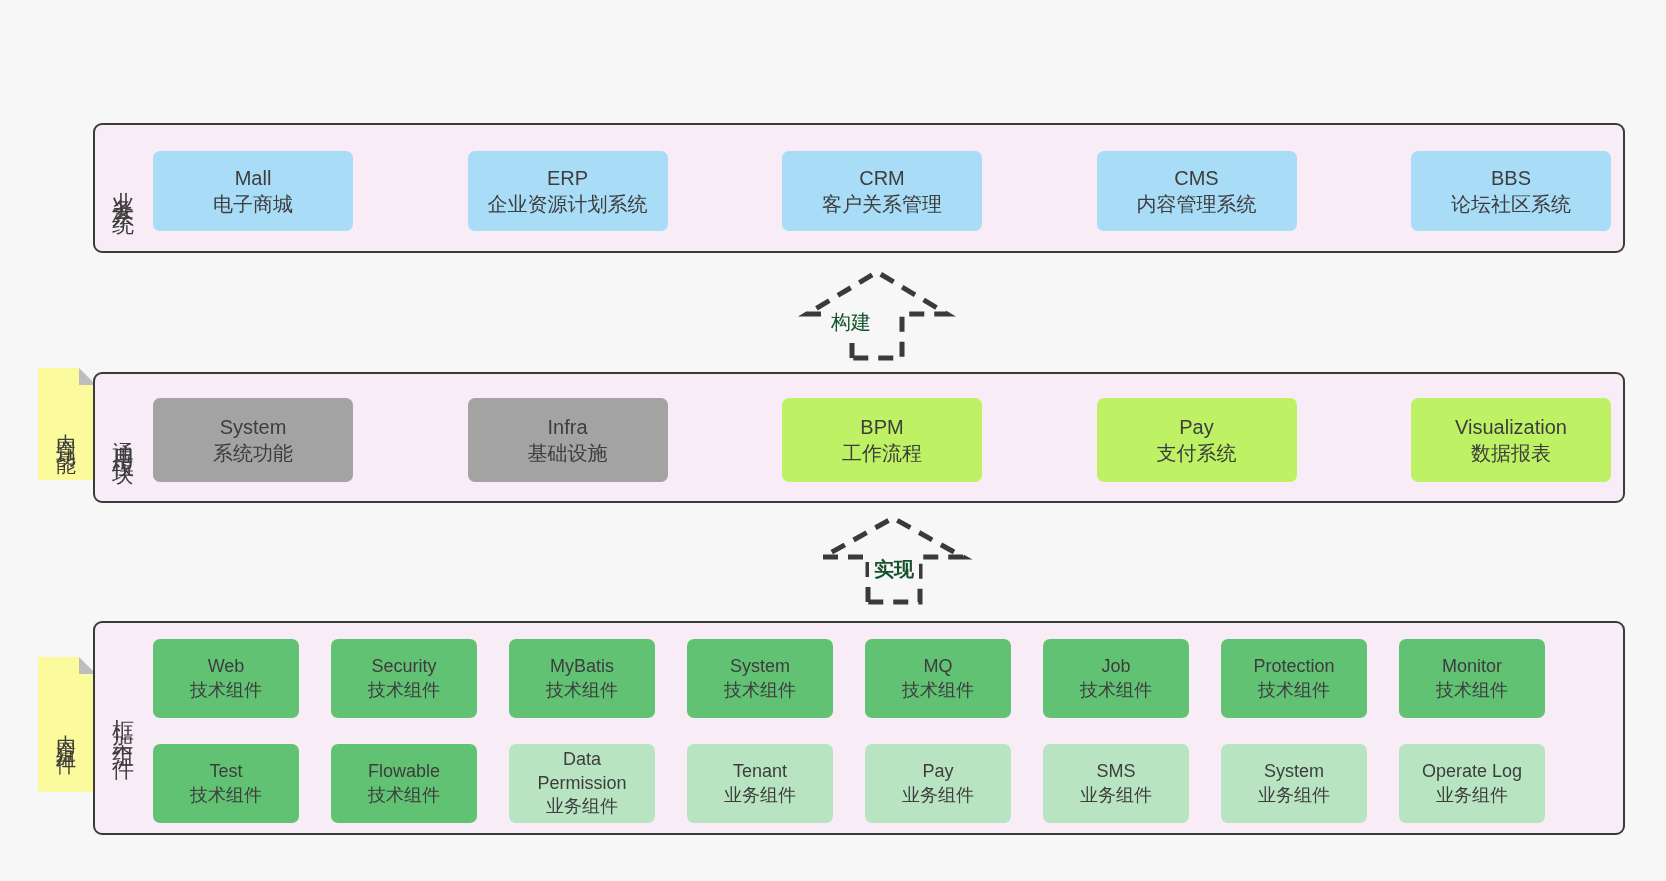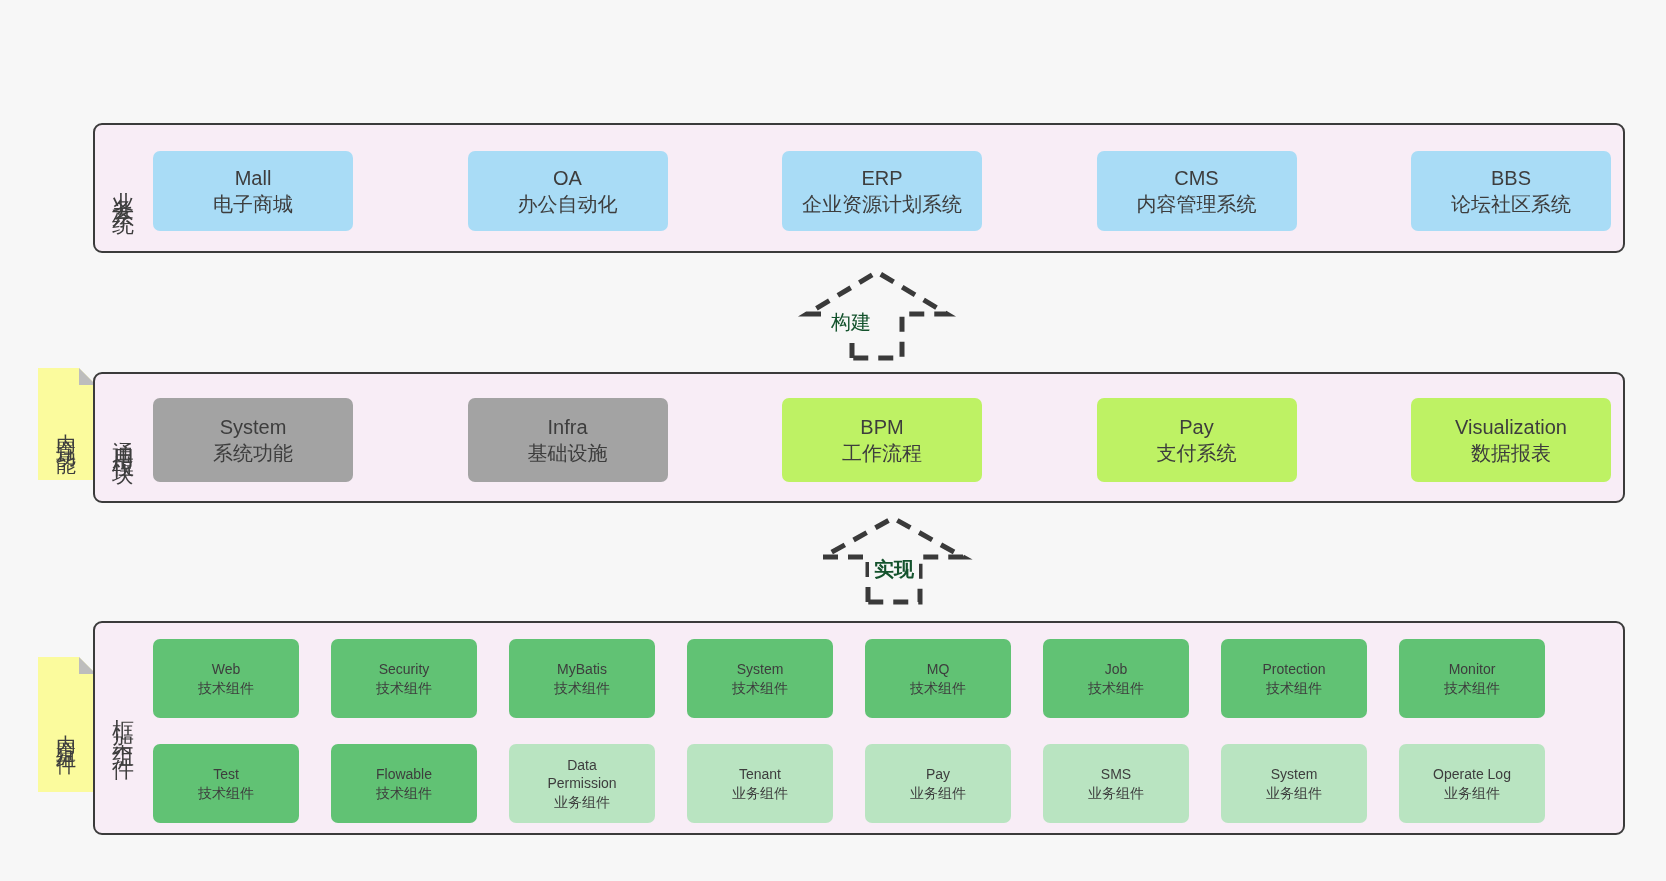--- a/index.html
+++ b/index.html
@@ -28,21 +28,21 @@
   .panel-top .rows{left:58px;right:12px;top:26px;height:80px;}
   .panel-mid .rows{left:58px;right:12px;top:24px;height:84px;}
   .panel-bot .rows{left:58px;right:78px;top:16px;height:184px;gap:26px;}
   .row{display:flex;justify-content:space-between;flex:1;}
   .box{
     border-radius:7px;display:flex;flex-direction:column;
     align-items:center;justify-content:center;
     text-align:center;line-height:1.3;box-sizing:border-box;padding:2px;
   }
   .panel-top .box,.panel-mid .box{width:200px;font-size:20px;}
-  .panel-bot .box{width:146px;font-size:14px;}
+  .panel-bot .box{width:146px;font-size:18px;}
   .box-name,.box-desc{white-space:pre-line;}
   .v-blue{background:#a9dcf6;}
   .v-red{background:#a3a3a3;}
   .v-pink{background:#bef264;}
   .v-green{background:#61c274;}
   .v-green-light{background:#b9e4c1;}
   .note{position:absolute;width:58px;z-index:0;}
   .note-mid{left:38px;top:368px;height:112px;}
   .note-bot{left:38px;top:657px;height:135px;}
   .note svg{position:absolute;left:0;top:0;}
@@ -85,26 +85,26 @@
 
   <div class="panel panel-top">
     <div class="vlabel">业务系统</div>
     <div class="rows">
         <div class="row">
           <div class="box v-blue">
             <div class="box-name">Mall</div>
             <div class="box-desc">电子商城</div>
           </div>
           <div class="box v-blue">
-            <div class="box-name">OA</div>
-            <div class="box-desc">办公自动化</div>
-          </div>
-          <div class="box v-blue">
             <div class="box-name">ERP</div>
             <div class="box-desc">企业资源计划系统</div>
+          </div>
+          <div class="box v-blue">
+            <div class="box-name">CRM</div>
+            <div class="box-desc">客户关系管理</div>
           </div>
           <div class="box v-blue">
             <div class="box-name">CMS</div>
             <div class="box-desc">内容管理系统</div>
           </div>
           <div class="box v-blue">
             <div class="box-name">BBS</div>
             <div class="box-desc">论坛社区系统</div>
           </div>
         </div>

